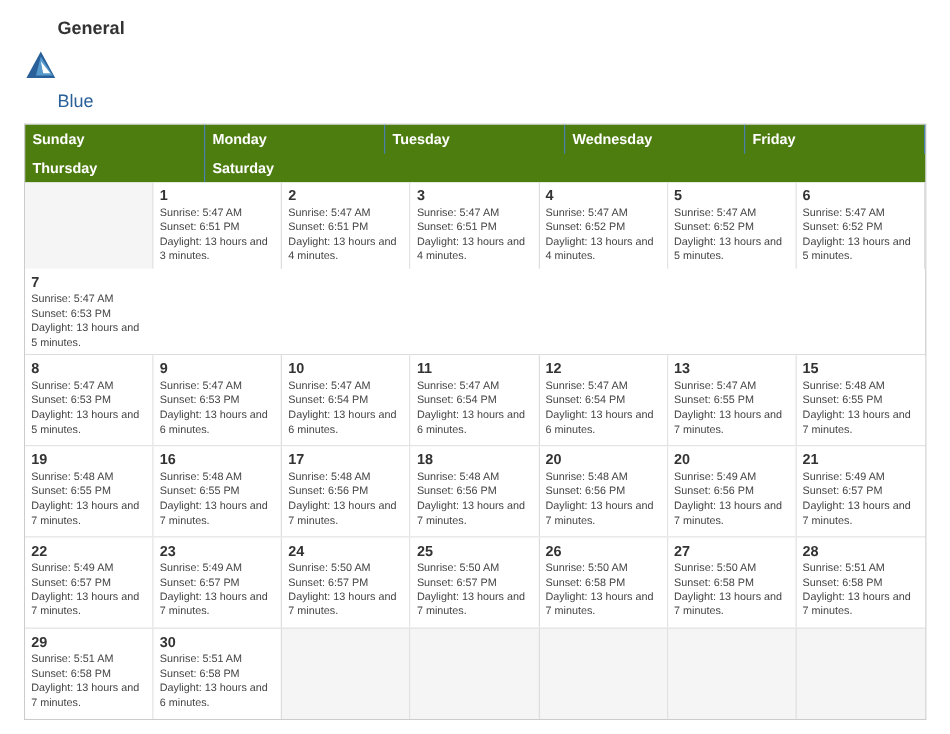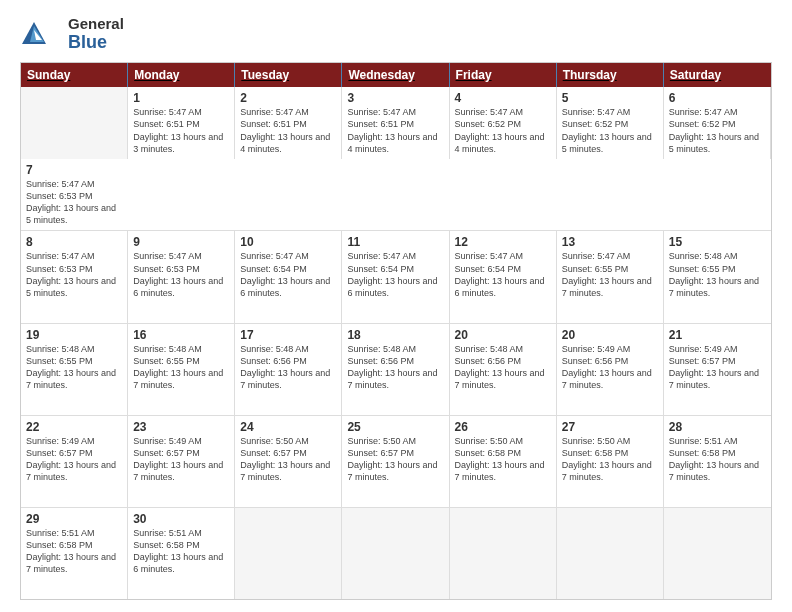--- a/index.html
+++ b/index.html
@@ -19,36 +19,37 @@
     }
     .header {
       display: flex;
       justify-content: space-between;
       align-items: flex-start;
       margin-bottom: 10px;
     }
     .logo {
       display: flex;
       align-items: center;
-      gap: 20px;
+      gap: 0;
     }
     .logo-text {
       display: flex;
       flex-direction: column;
       line-height: 1.1;
     }
     .logo-general {
       font-size: 15px;
       font-weight: bold;
       color: #333;
     }
     .logo-blue {
-      font-size: 18px;
-      font-weight: bold;
+      font-size: 15px;
+      font-weight: normal;
       color: #2a6099;
+      margin-top: 44px;
     }
     .logo-icon {
       width: 28px;
       height: 28px;
     }
     .title-block {
       text-align: right;
     }
     .month-title {
       font-size: 32px;
@@ -60,23 +61,22 @@
       color: #555;
     }
     .calendar {
       flex: 1;
       display: flex;
       flex-direction: column;
       border: 1px solid #ccc;
     }
     .cal-header {
       display: grid;
-      grid-template-columns: repeat(7, 1fr);
-      background: #7f1d1d;
-      text-decoration: underline;
+      grid-template-columns: repeat(5, 1fr);
+      background: #4d7c0f;
     }
     .cal-header-cell {
       color: #fff;
       font-size: 12px;
       font-weight: bold;
       padding: 5px 6px;
       border-right: 1px solid #4a80b0;
       text-align: left;
     }
     .cal-header-cell:last-child { border-right: none; }

